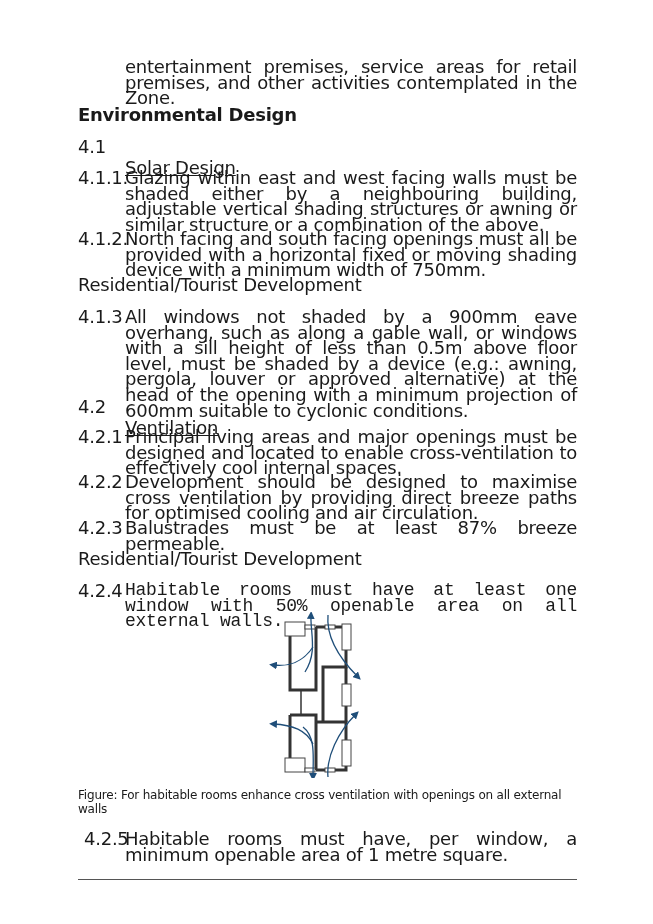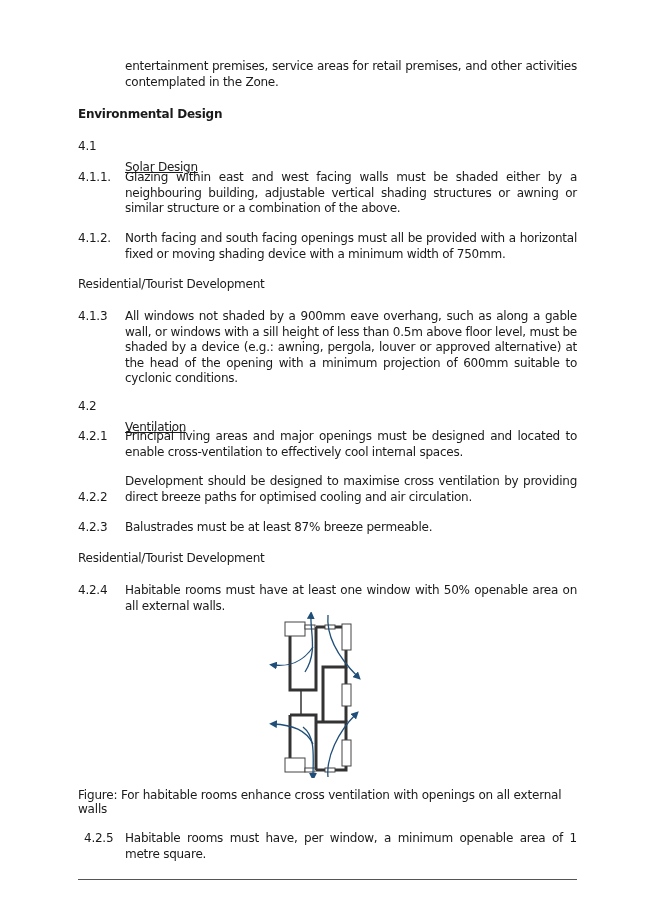--- a/index.html
+++ b/index.html
@@ -1,19 +1,19 @@
 <!DOCTYPE html>
 <html><head>
 <meta charset="utf-8">
 <style>
   html, body { margin: 0; padding: 0; background: #ffffff; }
   body { width: 653px; height: 924px; position: relative; overflow: hidden;
          font-family: "DejaVu Sans", sans-serif; color: #1a1a1a; }
   .page { position: absolute; left: 0; top: 0; width: 653px; height: 924px; background: #fff; }
-  .blk { position: absolute; font-size: 12px; line-height: 15.6px; letter-spacing: -0.25px; }
+  .blk { position: absolute; font-size: 18px; line-height: 15.6px; letter-spacing: -0.25px; }
   .num { position: absolute; left: 78px; }
   .body { position: absolute; left: 125px; width: 452px; text-align: justify; }
   .full { left: 78px; width: 499px; }
   .heading { font-weight: bold; }
   .u { text-decoration: underline; margin-top: 21px; }
   .figure { position: absolute; left: 268px; top: 612px; width: 104px; height: 166px; }
   .caption { position: absolute; left: 78px; width: 499px; text-align: left; font-size: 12px; top: 788px; letter-spacing: -0.2px; }
   .footer-line { position: absolute; left: 78px; width: 499px; top: 879px; height: 0; border-top: 1.3px solid #555; }
   .footer { position: absolute; left: 78px; width: 499px; top: 881px; text-align: center; font-size: 11px; letter-spacing: 0.3px; }
 </style>
@@ -52,34 +52,34 @@
     <div class="blk num" style="top:399px;">4.2</div>
     <div class="blk body u" style="top:399px;width:auto;">Ventilation</div>
   </div>
 
   <div>
     <div class="blk num" style="top:429px;">4.2.1</div>
     <div class="blk body" style="top:429px;">Principal living areas and major openings must be designed and located to enable cross-ventilation to effectively cool internal spaces.</div>
   </div>
 
   <div>
-    <div class="blk num" style="top:474px;margin-top:16px;">4.2.2</div>
+    <div class="blk num" style="top:474px;">4.2.2</div>
     <div class="blk body" style="top:474px;">Development should be designed to maximise cross ventilation by providing direct breeze paths for optimised cooling and air circulation.</div>
   </div>
 
   <div>
     <div class="blk num" style="top:520px;">4.2.3</div>
     <div class="blk body" style="top:520px;">Balustrades must be at least 87% breeze permeable.</div>
   </div>
 
   <div class="blk full" style="top:551px;position:absolute;">Residential/Tourist Development</div>
 
   <div>
     <div class="blk num" style="top:583px;">4.2.4</div>
-    <div class="blk body" style="top:583px;">Habitable rooms must have at least one window with 50% openable area on all external walls.</div>
+    <div class="blk body" style="top:583px;font-family:Liberation Mono, monospace;">Habitable rooms must have at least one window with 50% openable area on all external walls.</div>
   </div>
 
   <svg class="figure" viewBox="0 0 104 166">
     <defs>
       <marker id="ah" markerWidth="6" markerHeight="6" refX="3" refY="3" orient="auto">
         <path d="M0,0 L6,3 L0,6 Z" fill="#1f4e79"></path>
       </marker>
     </defs>
     <g stroke="#333" fill="none">
 

